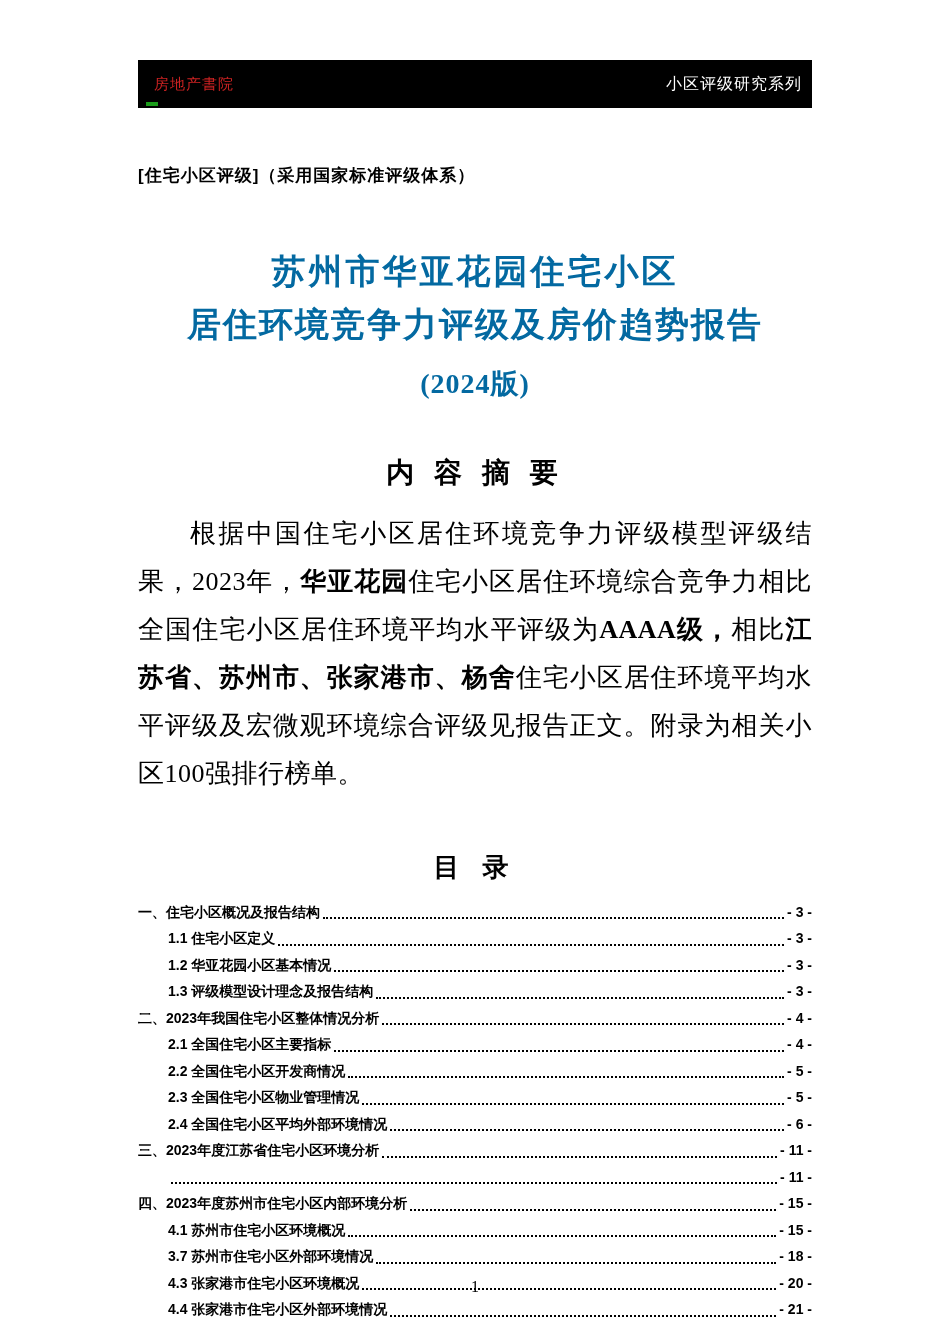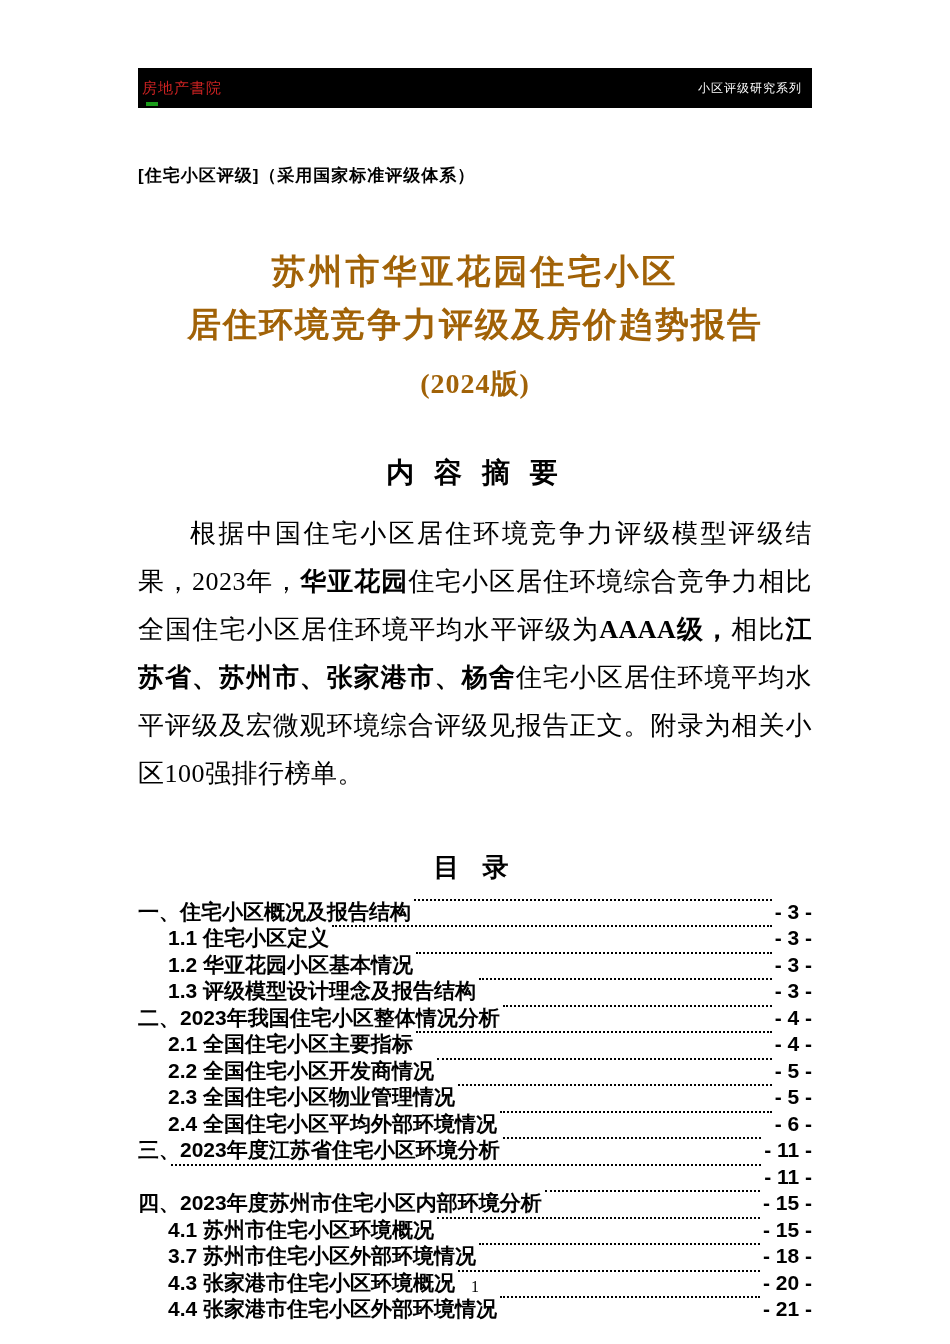--- a/index.html
+++ b/index.html
@@ -16,37 +16,36 @@
   .page {
     width: 950px;
     height: 1344px;
     padding: 60px 138px 0 138px;
     position: relative;
   }
 
   
   .topbar {
     position: relative;
-    height: 40px;
+    height: 48px;
     background: #000000;
     display: flex;
     align-items: center;
     justify-content: space-between;
-    padding: 0 10px 0 4px;
-    font-family: "Liberation Sans", "DejaVu Sans", sans-serif;
-    margin-top: 8px;
+    padding: 0 10px 0 16px;
+    font-family: "Liberation Sans", "DejaVu Sans", sans-serif;
   }
   .topbar .brand {
     color: #cc2222;
     font-size: 15px;
     letter-spacing: 1px;
   }
   .topbar .series {
     color: #ffffff;
-    font-size: 12px;
+    font-size: 16px;
     letter-spacing: 1px;
   }
   .topbar .accent {
     position: absolute;
     left: 8px;
     bottom: 2px;
     width: 12px;
     height: 4px;
     background: #1a9c1a;
   }
@@ -57,21 +56,21 @@
     font-size: 17px;
     font-weight: bold;
     font-family: "Liberation Sans", "DejaVu Sans", sans-serif;
     letter-spacing: 1px;
   }
 
   
   .title-block {
     margin-top: 62px;
     text-align: center;
-    color: #a16207;
+    color: #0369a1;
     font-weight: bold;
   }
   .title-line1 { font-size: 34px; letter-spacing: 3px; line-height: 1.35; }
   .title-line2 { font-size: 34px; letter-spacing: 2px; line-height: 1.9; font-family: Liberation Mono, monospace; }
   .title-line3 { font-size: 28px; letter-spacing: 1px; line-height: 1.8; }
 
   
   .abstract-heading {
     margin-top: 44px;
     text-align: center;
@@ -98,22 +97,22 @@
     font-weight: bold;
     letter-spacing: 8px;
     font-family: "Liberation Sans", "DejaVu Sans", sans-serif;
   }
   .toc-list {
     margin-top: 14px;
     font-family: "Liberation Sans", "DejaVu Sans", sans-serif;
   }
   .toc-row {
     display: flex;
-    align-items: flex-start;
-    font-size: 21px;
+    align-items: flex-end;
+    font-size: 14px;
     font-weight: bold;
     line-height: 26.5px;
     cursor: pointer;
     white-space: nowrap;
   }
   .toc-row.lvl1 { padding-left: 30px; }
   .toc-label { flex: 0 0 auto; }
   .toc-leader {
     flex: 1 1 auto;
     border-bottom: 2px dotted #000000;

